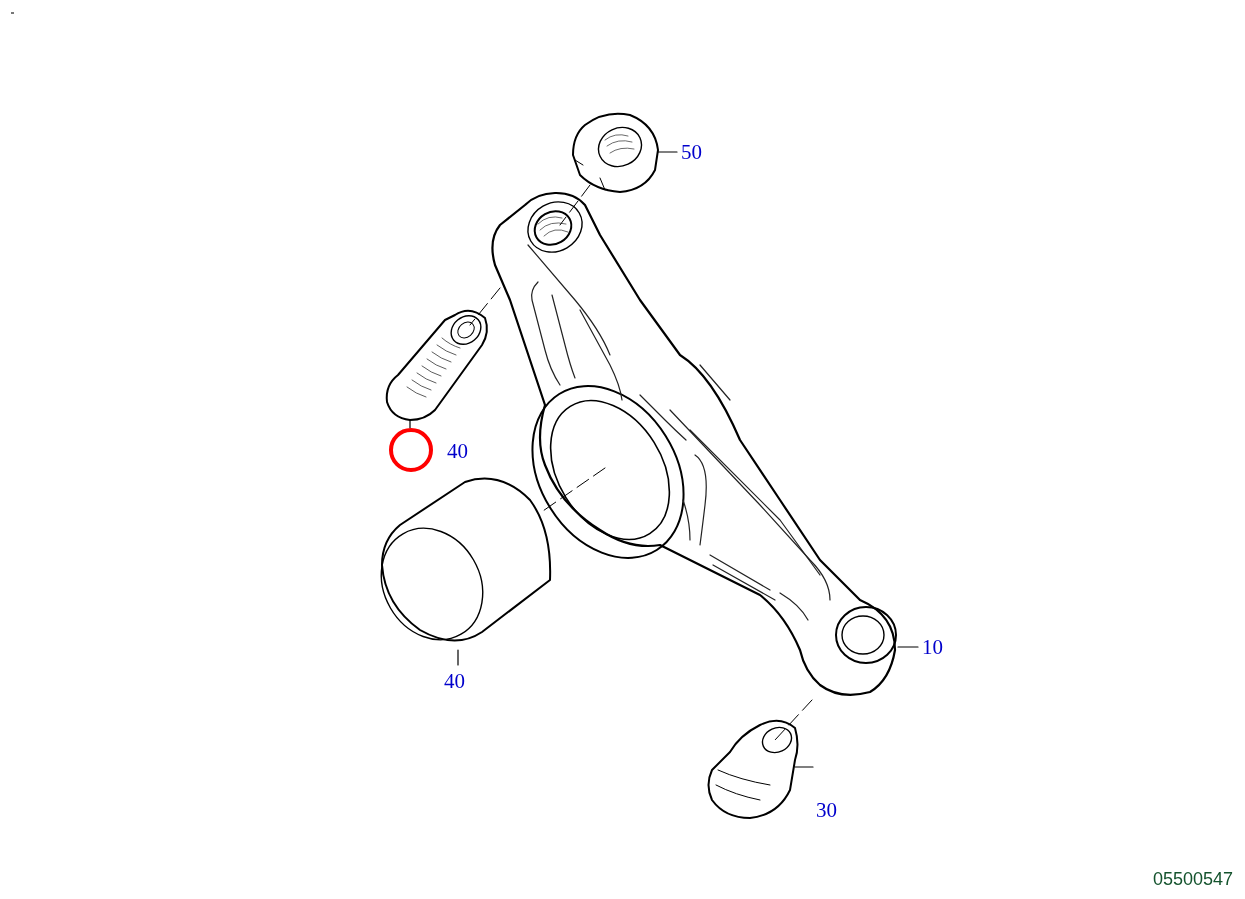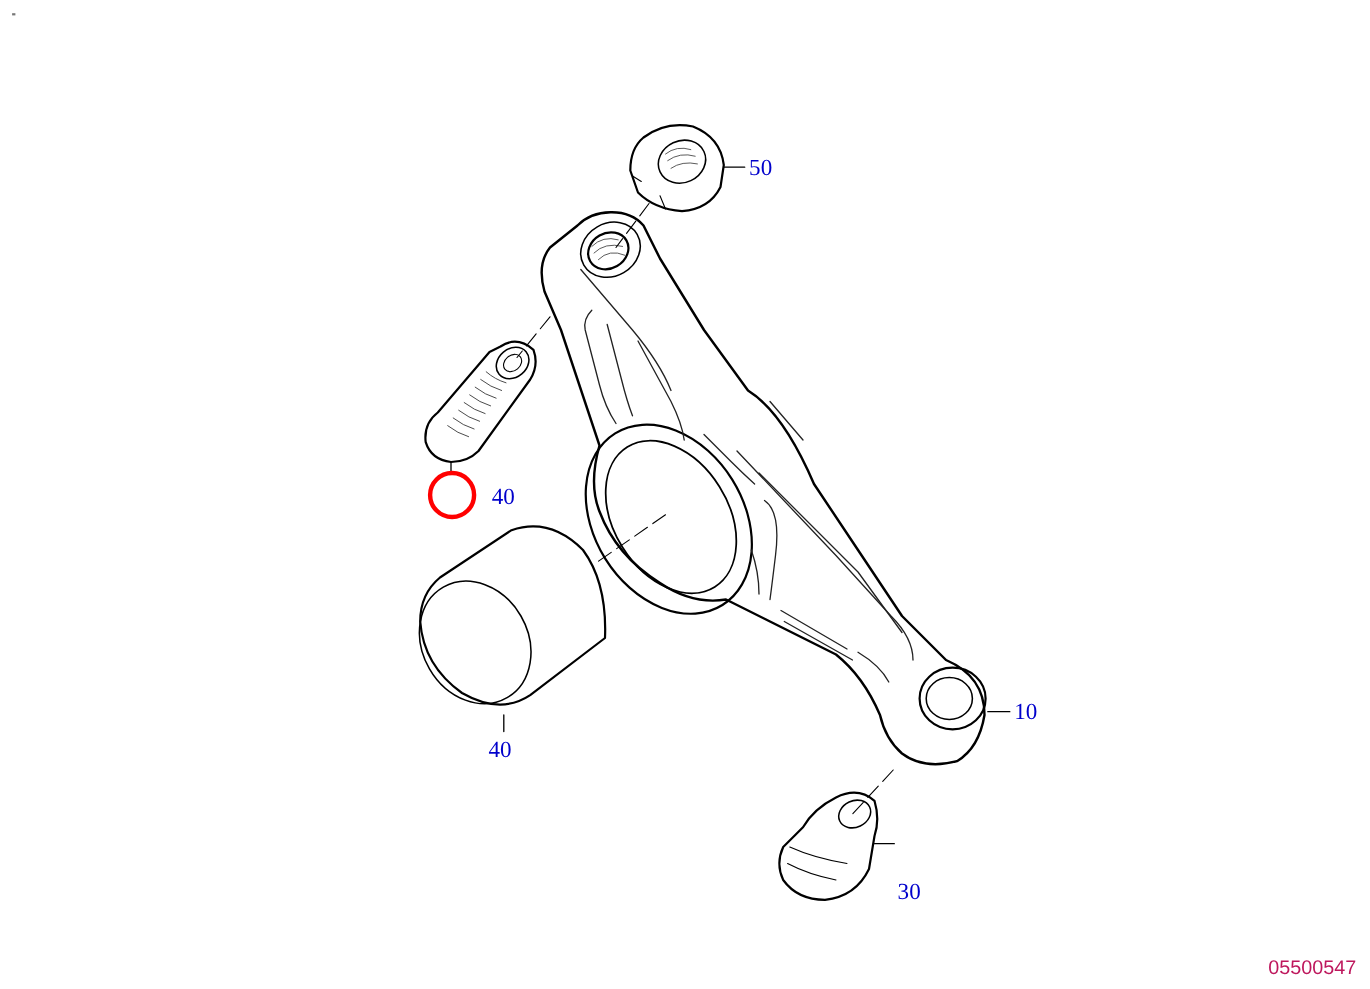--- a/index.html
+++ b/index.html
@@ -1,19 +1,19 @@
 <!DOCTYPE html>
 <html><head>
 <meta charset="utf-8">
 <style>
   html, body { margin:0; padding:0; background:#ffffff; }
   body { width:1245px; height:899px; position:relative; overflow:hidden; font-family:"Liberation Sans", sans-serif; }
   #diagram { position:absolute; left:0; top:0; width:1245px; height:899px; }
   .part-label { position:absolute; color:#0000cc; font-size:21px; font-family:Liberation Serif, serif; line-height:1; cursor:pointer; }
-  .drawing-number { position:absolute; right:12px; bottom:9px; font-size:18px; color:#be185d; font-family:"Liberation Sans", sans-serif; }
+  .drawing-number { position:absolute; right:12px; bottom:9px; font-size:18px; color:#14532d; font-family:"Liberation Sans", sans-serif; }
   .corner-mark { position:absolute; left:11px; top:12px; width:3px; height:2px; background:#777; }
   .hl-ring { position:absolute; border:4px solid #ff0000; border-radius:50%; box-sizing:border-box; pointer-events:none; }
 </style>
 </head>
 <body>
 
 <div class="corner-mark"></div>
 
 <svg id="diagram" viewBox="0 0 1245 899" xmlns="http://www.w3.org/2000/svg" fill="none" stroke="#000" stroke-linecap="round" stroke-linejoin="round">
 

